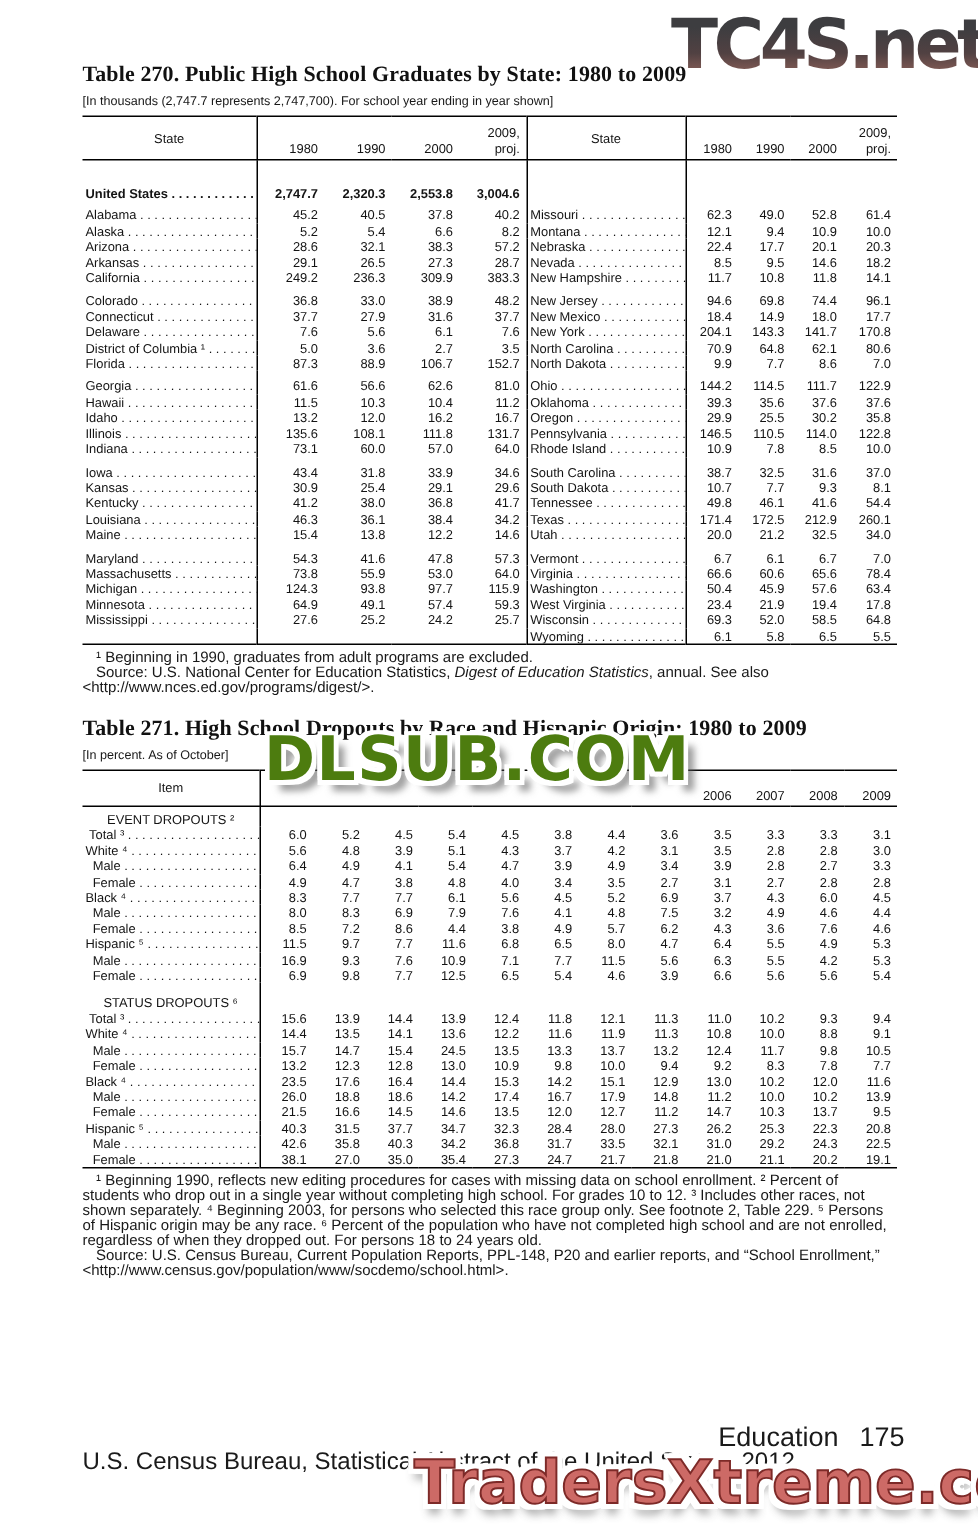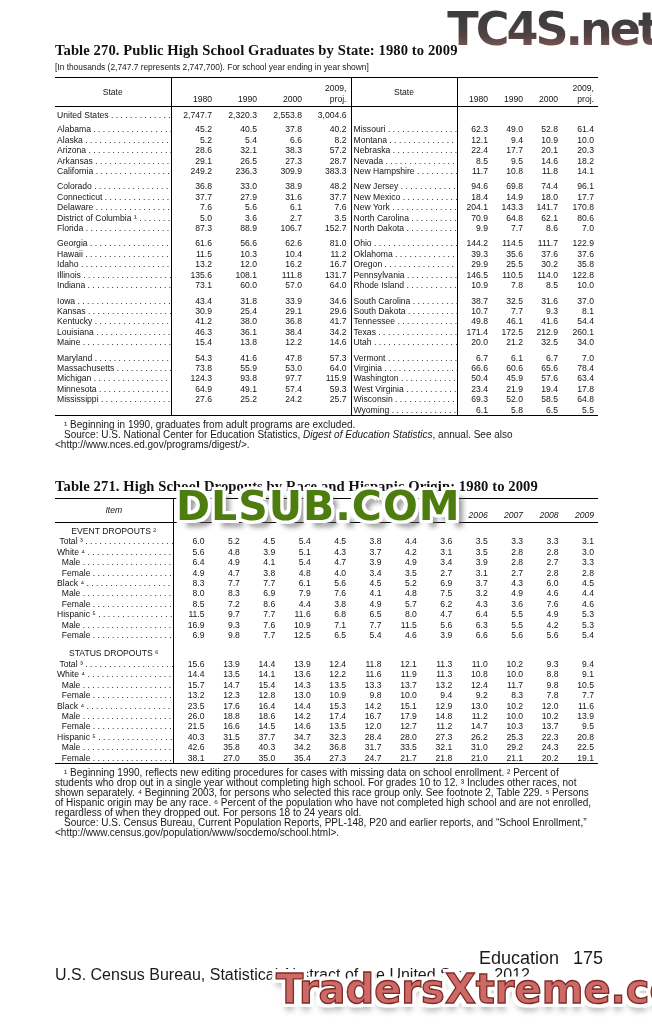--- a/index.html
+++ b/index.html
@@ -25,25 +25,25 @@
   .lbl:not(:empty)::after {
     content:"\00a0.\00a0.\00a0.\00a0.\00a0.\00a0.\00a0.\00a0.\00a0.\00a0.\00a0.\00a0.\00a0.\00a0.\00a0.\00a0.\00a0.\00a0.\00a0.\00a0.\00a0.\00a0.\00a0.\00a0.\00a0.\00a0.\00a0.\00a0.\00a0.\00a0.\00a0.\00a0.\00a0.\00a0.";
   }
   .hyr { text-align:right; padding-right:4px; vertical-align:bottom; padding-bottom:2px; }
   .hmid { vertical-align:middle; }
   tr.sp td { padding-top:5px; }
 
   
   .t270 { border-top:1.6px solid #000; border-bottom:1.2px solid #000; }
   .t270 thead th { border-bottom:1px solid #000; height:26px; }
-  .t270 .us td { font-weight:normal; padding-top:3px; padding-bottom:4px; }
+  .t270 .us td { font-weight:bold; padding-top:17px; padding-bottom:4px; }
 
   
   .t271 { border-top:1.6px solid #000; border-bottom:1.2px solid #000; }
-  .t271 thead th { border-bottom:1px solid #000; height:21px;font-style:italic; }
+  .t271 thead th { border-bottom:1px solid #000; height:21px; }
   .sect { text-align:center; padding-top:3px; white-space:nowrap; overflow:hidden; }
   tr.gaprow td { padding-top:8px;margin-top:27px; }
 
   
   .fnblock { margin-top:4px; width:543px; }
   .fn { font-size:10px; line-height:10px; margin:0; text-indent:9px;
         overflow-wrap:anywhere; color:#181818; }
 
   
   .block270 { position:absolute; left:55px; top:42px; width:543px; }
@@ -478,20 +478,21 @@
     </table>
 
     <div class="fnblock">
       <p class="fn">¹ Beginning in 1990, graduates from adult programs are excluded.</p>
       <p class="fn"><span>Source: U.S. National Center for Education Statistics, </span><i>Digest of Education Statistics</i><span>, annual. See also &lt;http://www.nces.ed.gov/programs/digest/&gt;.</span></p>
     </div>
   </div>
 
   <div class="block271">
     <h1 class="tbl-title">Table 271. High School Dropouts by Race and Hispanic Origin: 1980 to 2009</h1>
+    <div class="tbl-note">[In percent. As of October]</div>
 
     <table class="t271">
       <colgroup>
         <col style="width:118px">
         <col style="width:35.4px">
           <col style="width:35.4px">
           <col style="width:35.4px">
           <col style="width:35.4px">
         <col style="width:35.4px">
           <col style="width:35.4px">
@@ -726,21 +727,21 @@
             <td class="num">10.0</td>
             <td class="num">8.8</td>
             <td class="num">9.1</td>
           </tr>
 
           <tr>
             <td class="lbl divR">&nbsp;&nbsp;Male</td>
             <td class="num">15.7</td>
             <td class="num">14.7</td>
             <td class="num">15.4</td>
-            <td class="num">14.3</td>
+            <td class="num">24.5</td>
             <td class="num">13.5</td>
             <td class="num">13.3</td>
             <td class="num">13.7</td>
             <td class="num">13.2</td>
             <td class="num">12.4</td>
             <td class="num">11.7</td>
             <td class="num">9.8</td>
             <td class="num">10.5</td>
           </tr>
 

